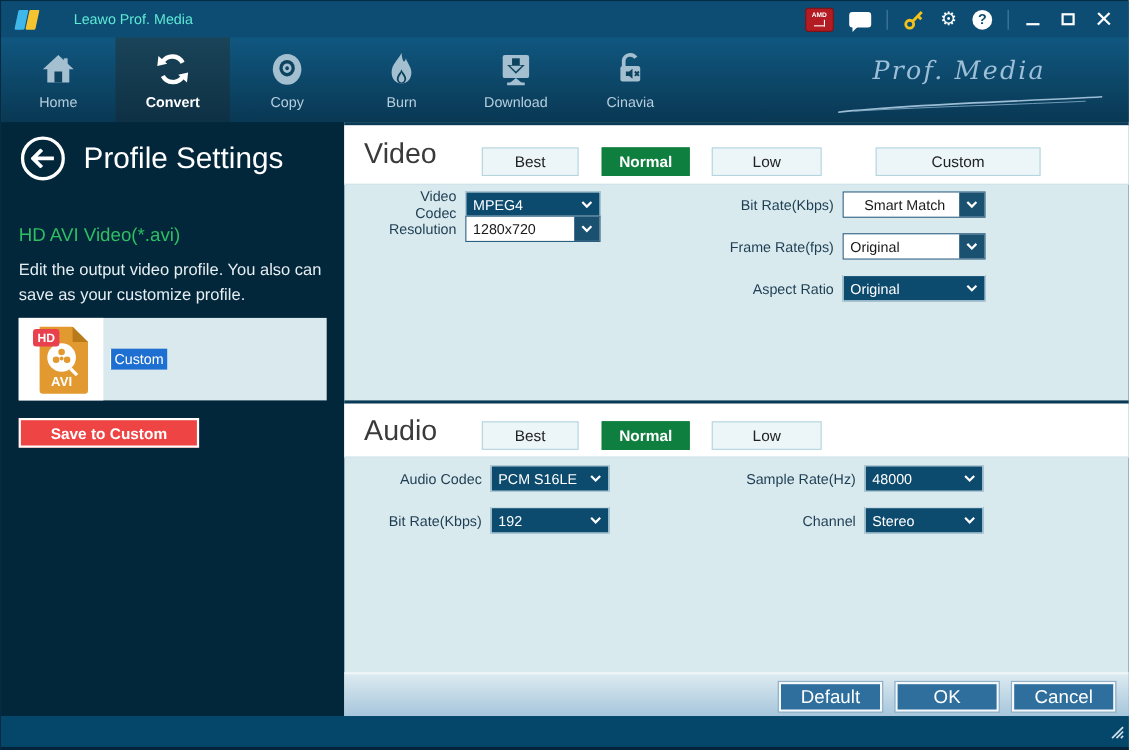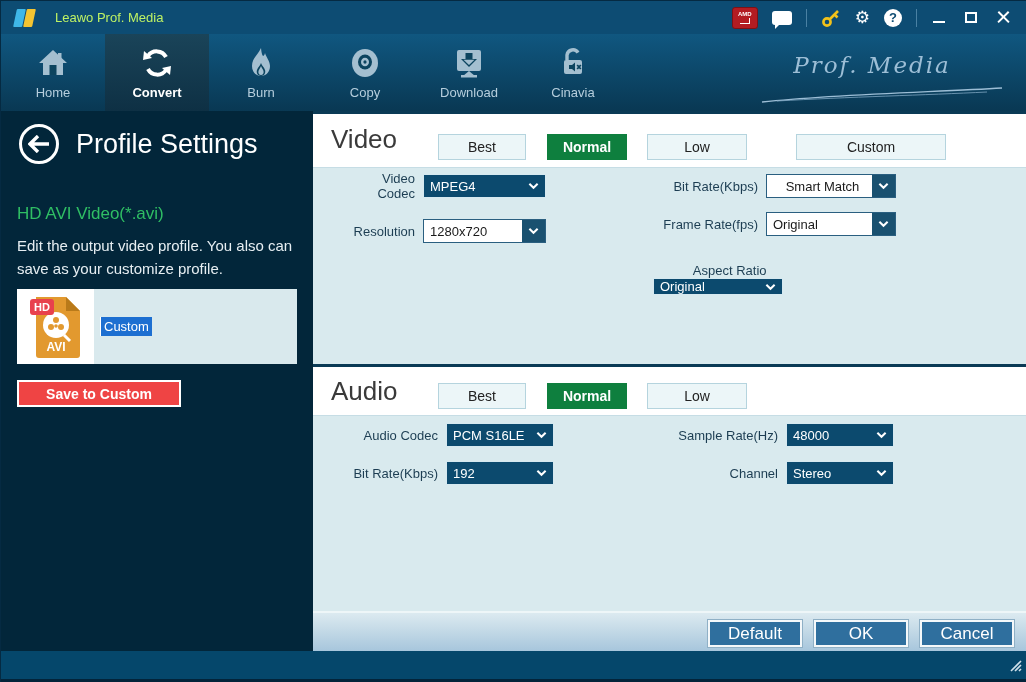--- a/index.html
+++ b/index.html
@@ -5,21 +5,21 @@
   * { margin:0; padding:0; box-sizing:border-box; }
   html,body { width:1026px; height:682px; }
   body { font-family:"Liberation Sans", sans-serif; position:relative; background:#0d4a70; overflow:hidden; }
   .window { position:absolute; inset:0; border:1px solid #052a42; }
 
   
   .titlebar { position:absolute; left:0; top:0; width:1026px; height:33px; background:#0d4c73; display:flex; align-items:center; }
   .app-logo { width:26px; height:20px; margin-left:12px; position:relative; }
   .app-logo .book-a { position:absolute; left:2px; top:1px; width:9px; height:18px; background:#3fb7e8; transform:skewX(-12deg); border-radius:1px; }
   .app-logo .book-b { position:absolute; left:12px; top:1px; width:9px; height:18px; background:#f4c431; transform:skewX(-12deg); border-radius:1px; }
-  .app-title { color:#bef264; font-size:13px; margin-left:16px; }
+  .app-title { color:#5eead4; font-size:13px; margin-left:28px; }
   .tb-right { margin-left:auto; display:flex; align-items:center; gap:14px; padding-right:14px; }
   .amd-badge { width:26px; height:22px; background:#b31c22; border:1px solid #7d1216; border-radius:3px; color:#fff; font-size:6px; font-weight:bold; display:flex; flex-direction:column; align-items:center; justify-content:center; line-height:1.2; }
   .amd-badge .amd-arrow { width:10px; height:6px; border:1px solid #fff; border-left:none; border-top:none; }
   .bubble { width:20px; height:14px; background:#ffffff; border-radius:3px; position:relative; }
   .bubble:after { content:""; position:absolute; left:3px; bottom:-4px; border:4px solid transparent; border-top-color:#ffffff; border-left-color:#ffffff; }
   .tb-sep { width:1px; height:18px; background:#4a81a3; }
   .glyph { color:#ffffff; font-size:17px; line-height:1; }
   .help-circle { width:18px; height:18px; border-radius:50%; background:#ffffff; color:#0d4c73; font-size:13px; font-weight:bold; display:flex; align-items:center; justify-content:center; }
   .win-btn { width:18px; height:16px; position:relative; cursor:default; }
   .min-bar { position:absolute; left:2px; bottom:3px; width:12px; height:2px; background:#fff; }
@@ -129,34 +129,34 @@
       <svg viewBox="0 0 36 36">
         <path d="M27 12 A 10.5 10.5 0 0 0 9 11" fill="none" stroke="#ffffff" stroke-width="4"></path>
         <polygon points="5,6 13,13 4,15" fill="#ffffff"></polygon>
         <path d="M9 24 A 10.5 10.5 0 0 0 27 25" fill="none" stroke="#ffffff" stroke-width="4"></path>
         <polygon points="31,30 23,23 32,21" fill="#ffffff"></polygon>
       </svg>
       <span class="nav-label">Convert</span>
     </div>
     <div class="nav-item">
       <svg viewBox="0 0 36 36">
-        <path d="M18 3 C 15 10, 9 13, 9 21 C 9 27, 13 31, 18 31 C 23 31, 27 27, 27 21 C 27 16, 23 12, 22 8 C 21 12, 19 13, 18 3 Z" fill="#a4bfd0"></path>
-        <path d="M18 31 C 15 31, 13 28, 14 25 C 15 22, 17 21, 18 18 C 19 21, 21 22, 22 25 C 23 28, 21 31, 18 31 Z" fill="#0c445f"></path>
-        <path d="M18 30 C 16 30, 15 28, 15.5 26 C 16 24, 17.5 23, 18 21 C 18.5 23, 20 24, 20.5 26 C 21 28, 20 30, 18 30 Z" fill="#a4bfd0"></path>
-      </svg>
-      <span class="nav-label">Burn</span>
-    </div>
-    <div class="nav-item">
-      <svg viewBox="0 0 36 36">
         <ellipse cx="18" cy="18" rx="13" ry="14" fill="#a4bfd0"></ellipse>
         <ellipse cx="18" cy="17" rx="7" ry="7.5" fill="#0c445f"></ellipse>
         <ellipse cx="18" cy="17" rx="4" ry="4.3" fill="#a4bfd0"></ellipse>
         <ellipse cx="18" cy="17" rx="1.6" ry="1.8" fill="#0c445f"></ellipse>
       </svg>
       <span class="nav-label">Copy</span>
+    </div>
+    <div class="nav-item">
+      <svg viewBox="0 0 36 36">
+        <path d="M18 3 C 15 10, 9 13, 9 21 C 9 27, 13 31, 18 31 C 23 31, 27 27, 27 21 C 27 16, 23 12, 22 8 C 21 12, 19 13, 18 3 Z" fill="#a4bfd0"></path>
+        <path d="M18 31 C 15 31, 13 28, 14 25 C 15 22, 17 21, 18 18 C 19 21, 21 22, 22 25 C 23 28, 21 31, 18 31 Z" fill="#0c445f"></path>
+        <path d="M18 30 C 16 30, 15 28, 15.5 26 C 16 24, 17.5 23, 18 21 C 18.5 23, 20 24, 20.5 26 C 21 28, 20 30, 18 30 Z" fill="#a4bfd0"></path>
+      </svg>
+      <span class="nav-label">Burn</span>
     </div>
     <div class="nav-item">
       <svg viewBox="0 0 36 36">
         <rect x="6" y="5" width="24" height="21" rx="2" fill="#a4bfd0"></rect>
         <rect x="14.5" y="8" width="7" height="9" fill="#0c445f"></rect>
         <polygon points="18,22 10,14 26,14" fill="#0c445f"></polygon>
         <polygon points="18,20 12.5,14.8 23.5,14.8" fill="#a4bfd0"></polygon>
         <polygon points="18,26 12,31 24,31" fill="#a4bfd0"></polygon>
         <rect x="10" y="30" width="16" height="2.5" fill="#a4bfd0"></rect>
       </svg>
@@ -236,21 +236,21 @@
       <span class="flabel" style="width:105px;">Bit Rate(Kbps)</span>
       <div class="dd light" style="width:130px;text-align:center;">
         <span class="dd-val">Smart Match</span>
         <div class="dd-btn">
             <svg class="chev" viewBox="0 0 12 8">
               <path d="M1.5 1.5 L6 6 L10.5 1.5" fill="none" stroke="currentColor" stroke-width="2.2"></path>
             </svg>
           </div>
       </div>
     </div>
-    <div class="field" style="left:28px; top:108px;">
+    <div class="field" style="left:28px; top:85px;">
       <span class="flabel" style="width:74px;">Resolution</span>
       <div class="dd light" style="width:123px;">
         <span class="dd-val">1280x720</span>
         <div class="dd-btn">
             <svg class="chev" viewBox="0 0 12 8">
               <path d="M1.5 1.5 L6 6 L10.5 1.5" fill="none" stroke="currentColor" stroke-width="2.2"></path>
             </svg>
           </div>
       </div>
     </div>
@@ -258,21 +258,21 @@
       <span class="flabel" style="width:105px;">Frame Rate(fps)</span>
       <div class="dd light" style="width:130px;">
         <span class="dd-val">Original</span>
         <div class="dd-btn">
             <svg class="chev" viewBox="0 0 12 8">
               <path d="M1.5 1.5 L6 6 L10.5 1.5" fill="none" stroke="currentColor" stroke-width="2.2"></path>
             </svg>
           </div>
       </div>
     </div>
-    <div class="field" style="left:340px; top:152px;flex-direction:column;">
+    <div class="field" style="left:340px; top:139px;">
       <span class="flabel" style="width:105px;">Aspect Ratio</span>
       <div class="dd dark" style="width:130px;">
         <span class="dd-val">Original</span>
         <svg class="chev" viewBox="0 0 12 8">
             <path d="M1.5 1.5 L6 6 L10.5 1.5" fill="none" stroke="currentColor" stroke-width="2.2"></path>
           </svg>
       </div>
     </div>
 
     <div class="audio-rule"></div>

